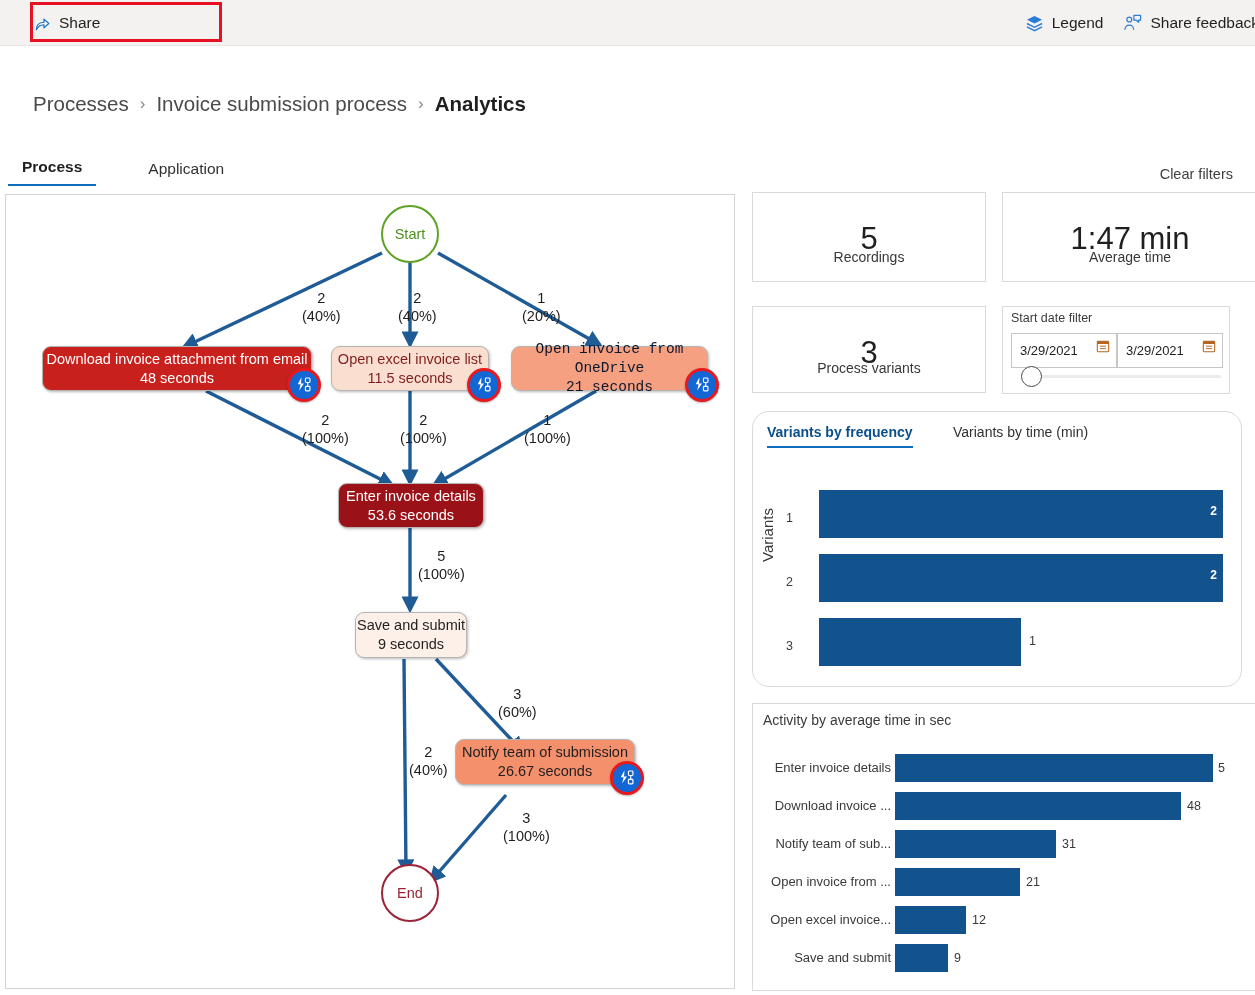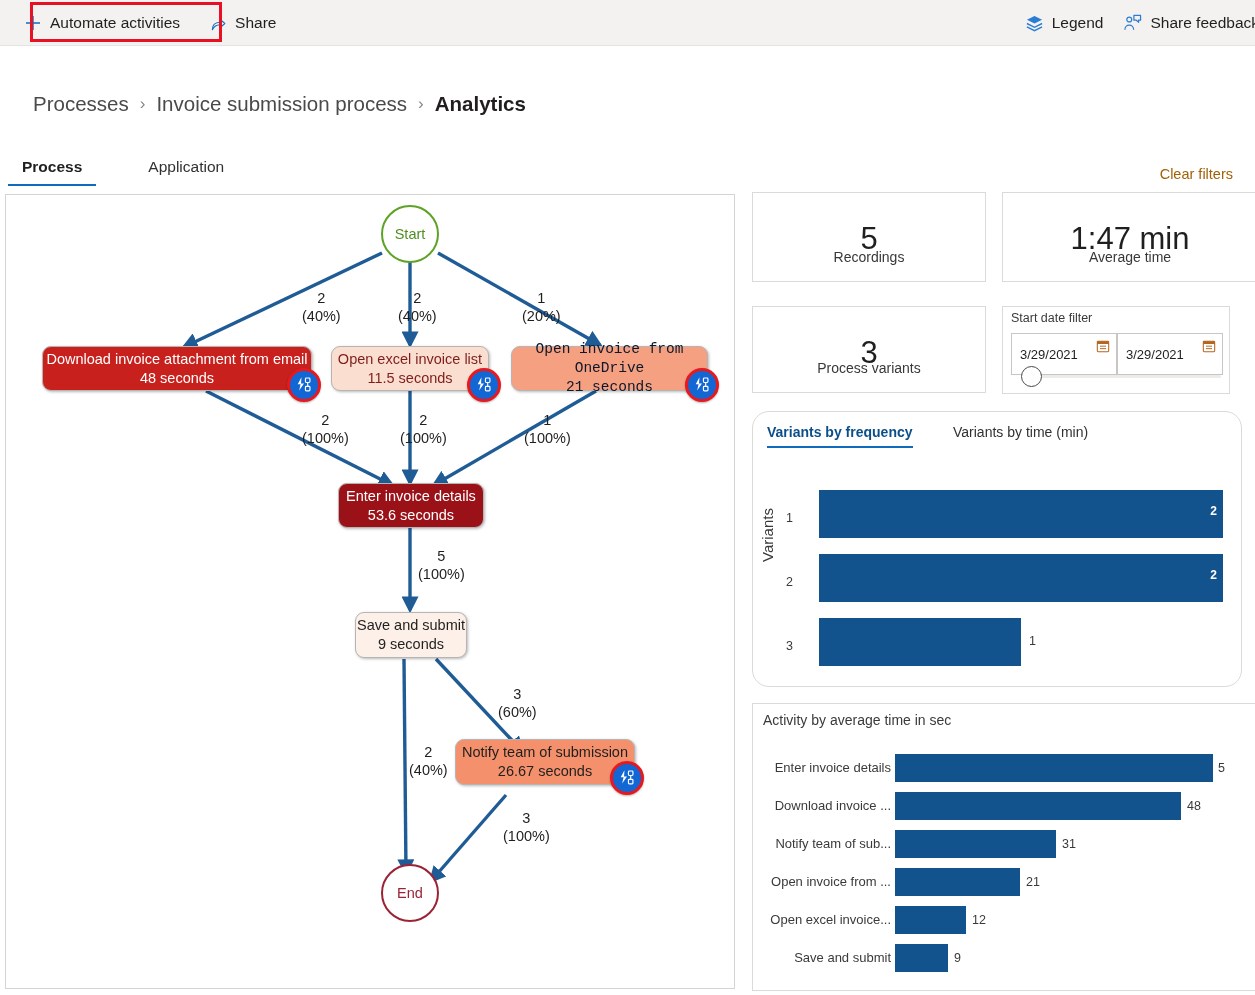--- a/index.html
+++ b/index.html
@@ -33,21 +33,21 @@
   
   #breadcrumb {
     position: absolute; left: 33px; top: 92px;
     font-size: 20.5px; color: #4a4a48; display: flex; align-items: center; gap: 11px;
   }
   #breadcrumb .crumb { cursor: pointer; }
   #breadcrumb .crumb.current { color: #201f1e; font-weight: bold; cursor: default; }
   #breadcrumb .sep { color: #8a8886; font-size: 17px; }
 
   
-  #pagetabs { position: absolute; left: 8px; top: 158px; display: flex; }
+  #pagetabs { position: absolute; left: 8px; top: 158px; display: flex; align-items: flex-end; }
   .ptab {
     font-size: 15.5px; color: #323130; padding: 0 14px 8px 14px; cursor: pointer;
   }
   .ptab.active { font-weight: bold; color: #201f1e; border-bottom: 2.5px solid #0f6cbd; }
 
   
   #processmap {
     position: absolute; left: 5px; top: 194px; width: 730px; height: 795px;
     background: #ffffff; border: 1px solid #d6d4d2;
   }
@@ -73,38 +73,38 @@
     box-shadow: 0 1px 2px rgba(0,0,0,.3); z-index: 6;
   }
   .edgelabel {
     position: absolute; font-size: 14.5px; color: #201f1e; line-height: 18px;
     text-align: center; white-space: nowrap;
   }
 
   
   #clearfilters {
     position: absolute; right: 22px; top: 166px;
-    font-size: 14.5px; color: #a16207; cursor: pointer;
+    font-size: 14.5px; color: #404040; cursor: pointer;
   }
   .card { position: absolute; background: #ffffff; border: 1px solid #dcdad8; }
   .kpi-value {
     position: absolute; left: 0; right: 0; top: 28px;
     text-align: center; font-size: 31px; color: #201f1e; font-weight: 300;
   }
   .kpi-label {
     position: absolute; left: 0; right: 0; bottom: 16px;
     text-align: center; font-size: 14px; color: #383838;
   }
 
   
   #datefilter { position: absolute; left: 1002px; top: 306px; width: 228px; height: 88px;
                 background:#fff; border: 1px solid #dcdad8; }
   #datefilter .dflabel { position:absolute; left:8px; top:4px; font-size:12.5px; color:#3b3a39; }
   .dateinput {
-    position: absolute; top: 26px; height: 42px; width: 106px;
+    position: absolute; top: 26px; height: 35px; width: 106px;
     border: 1px solid #c8c6c4; background:#fff;
     display:flex; align-items:center; cursor:pointer;
   }
   .dateinput .dtxt { font-size:13px; color:#201f1e; margin-left:8px; }
   .dateinput .cal { position:absolute; right:6px; top:5px; }
   #slider-track { position:absolute; left:32px; top:68px; width:186px; height:3px; background:#edebe9; border-radius:2px; }
   #slider-thumb { position:absolute; left:18px; top:59px; width:21px; height:21px; border-radius:50%;
                   background:#fff; border:1.8px solid #4b4a48; cursor:pointer; }
 
   
@@ -125,28 +125,20 @@
   #activity-title { position:absolute; left:10px; top:8px; font-size:14px; color:#3b3a39; }
   .arow-label { position:absolute; width:150px; text-align:right; font-size:13px; color:#3b3a39; white-space:nowrap; }
   .abar { position:absolute; background:#12538d; height:28px; }
   .aval { position:absolute; font-size:12.5px; color:#3b3a39; }
 </style>
 </head>
 <body>
 
 <div id="commandbar">
   <div class="cmd-left">
-    <div class="cmd-btn">
-      <span class="glyph">
-        <svg width="18" height="18" viewBox="0 0 18 18">
-            <path d="M9 2v14M2 9h14" stroke="#0f6cbd" stroke-width="1.4" fill="none"></path>
-          </svg>
-      </span>
-      <span>Automate activities</span>
-    </div>
     <div class="cmd-btn" style="margin-left:10px;">
       <span class="glyph">
         <svg width="17" height="17" viewBox="0 0 18 18">
           <path d="M2.5 15.5c0-5 3.5-7.6 8-7.8V4.4l5.2 4.6-5.2 4.6v-3.3c-3.9.1-6.2 1.7-8 5.2z" fill="none" stroke="#0f6cbd" stroke-width="1.2" stroke-linejoin="round"></path>
         </svg>
       </span>
       <span>Share</span>
     </div>
   </div>
 

